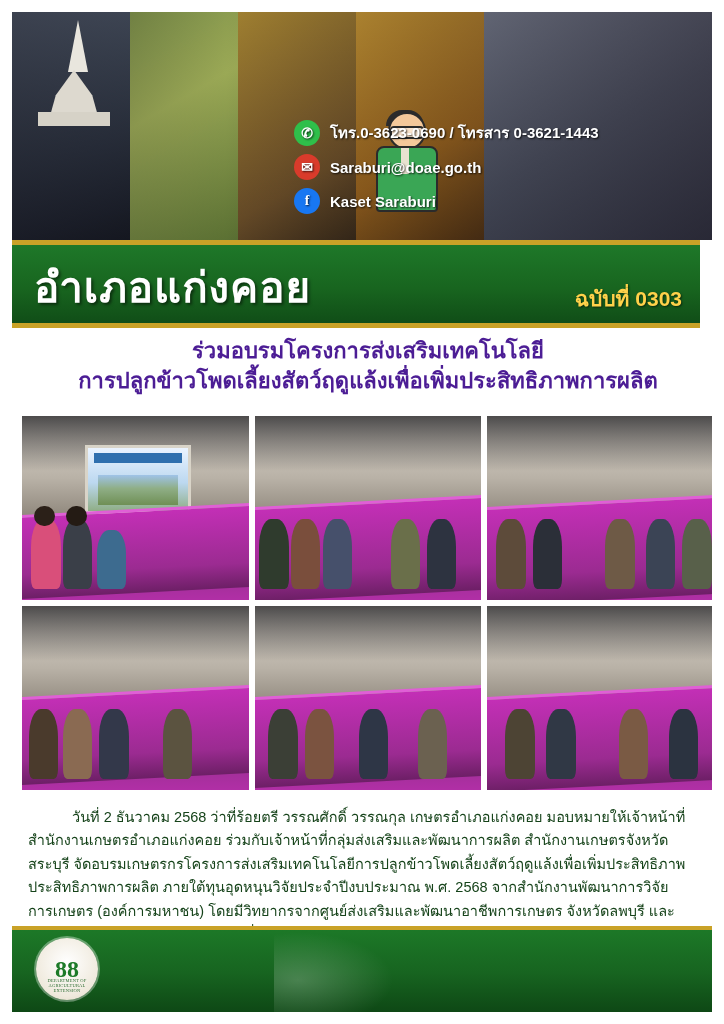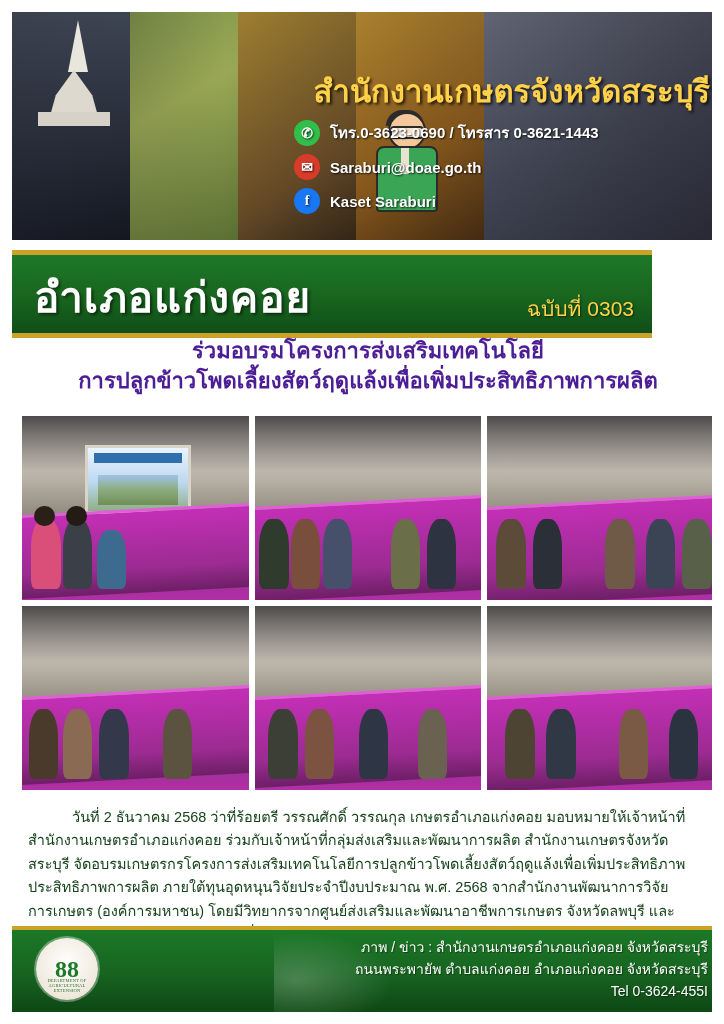--- a/index.html
+++ b/index.html
@@ -218,24 +218,25 @@
   }
   .person .tie {
     position: absolute; left: 31px; top: 36px;
     width: 8px; height: 26px; background: #e8e2d0;
   }
 
   
   .greenbar {
     position: absolute;
     left: 6px;
-    top: 244px;
+    top: 234px;
     width: 640px;
     height: 88px;
     background: linear-gradient(180deg,#1f7a2a 0%, #18651f 55%, #0f4a16 100%);
+    padding-left: 48px;
   }
   .greenbar:before {
     content: "";
     position: absolute;
     left: 0; top: 0; width: 100%; height: 5px;
     background: #c9a227;
   }
   .greenbar:after {
     content: "";
     position: absolute;
@@ -259,21 +260,21 @@
     font-size: 21px;
     font-weight: bold;
     color: #ffd24a;
     text-shadow: 1px 1px 2px rgba(0,0,0,.55);
   }
   .issue-no {
     position: absolute;
     right: 18px;
     top: 42px;
     font-size: 21px;
-    font-weight: normal;
+    font-weight: bold;
     color: #ffd24a;
     text-shadow: 1px 1px 2px rgba(0,0,0,.55);
   }
 
   
   .headline {
     position: absolute;
     left: 6px;
     top: 330px;
     width: 712px;
@@ -452,21 +453,20 @@
     <div class="hdr-photo p5"></div>
     <div class="hdr-veil"></div>
 
     <div class="temple">
       <div class="spire"></div>
       <div class="body"></div>
       <div class="base"></div>
     </div>
 
 
-    <div class="hdr-title2">สำนักงานเกษตรจังหวัดสระบุรี</div>
 
     <div class="person">
       <div class="hair"></div>
       <div class="head"></div>
       <div class="glasses"></div>
       <div class="body"></div>
       <div class="tie"></div>
     </div>
 
     <div class="contact">
@@ -572,22 +572,17 @@
   <div class="body-text">
     <p>วันที่ 2 ธันวาคม 2568 ว่าที่ร้อยตรี วรรณศักดิ์ วรรณกุล เกษตรอำเภอแก่งคอย มอบหมายให้เจ้าหน้าที่สำนักงานเกษตรอำเภอแก่งคอย ร่วมกับเจ้าหน้าที่กลุ่มส่งเสริมและพัฒนาการผลิต สำนักงานเกษตรจังหวัดสระบุรี จัดอบรมเกษตรกรโครงการส่งเสริมเทคโนโลยีการปลูกข้าวโพดเลี้ยงสัตว์ฤดูแล้งเพื่อเพิ่มประสิทธิภาพประสิทธิภาพการผลิต ภายใต้ทุนอุดหนุนวิจัยประจำปีงบประมาณ พ.ศ. 2568 จากสำนักงานพัฒนาการวิจัยการเกษตร (องค์การมหาชน) โดยมีวิทยากรจากศูนย์ส่งเสริมและพัฒนาอาชีพการเกษตร จังหวัดลพบุรี และ สำนักวิจัยและพัฒนาการเกษตรเขตที่ 5 จังหวัดชัยนาท ร่วมบรรยาย ณ ตำบลหินซ้อน อำเภอแก่งคอย จังหวัดสระบุรี</p>
   </div>
 
   <div class="footer">
     <div class="leaf"></div>
     <div class="badge58">
       <span>88</span>
       <span class="sub">DEPARTMENT OF AGRICULTURAL EXTENSION</span>
     </div>
-    <div class="foot-lines">
-      <div>ภาพ / ข่าว : สำนักงานเกษตรอำเภอแก่งคอย จังหวัดสระบุรี</div>
-      <div>ถนนพระพายัพ ตำบลแก่งคอย อำเภอแก่งคอย จังหวัดสระบุรี</div>
-      <div>Tel 0-3624-455I</div>
-    </div>
   </div>
 
   <div class="frame-left"></div>
   <div class="frame-right"></div>
 </div>
 
 </body></html>

